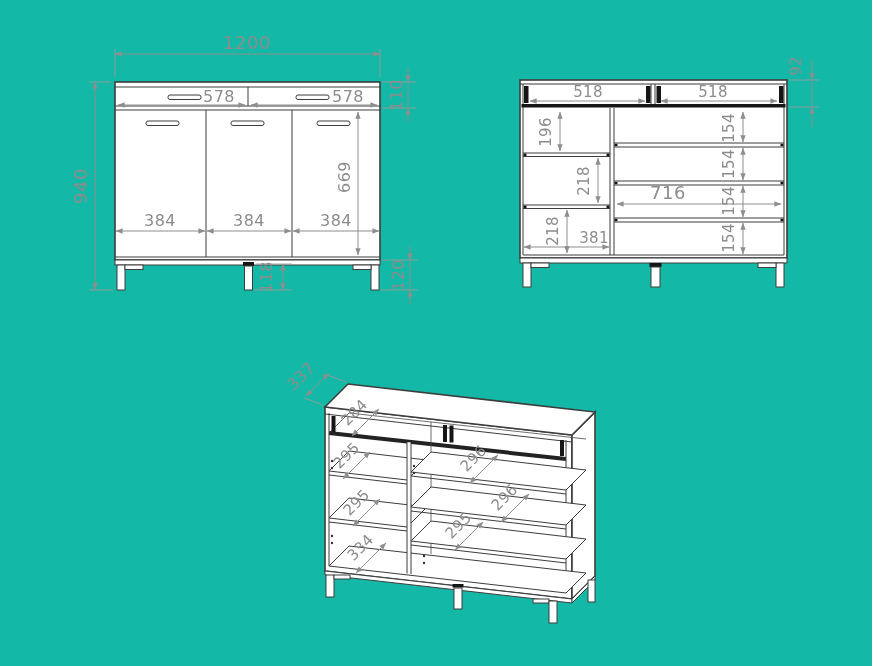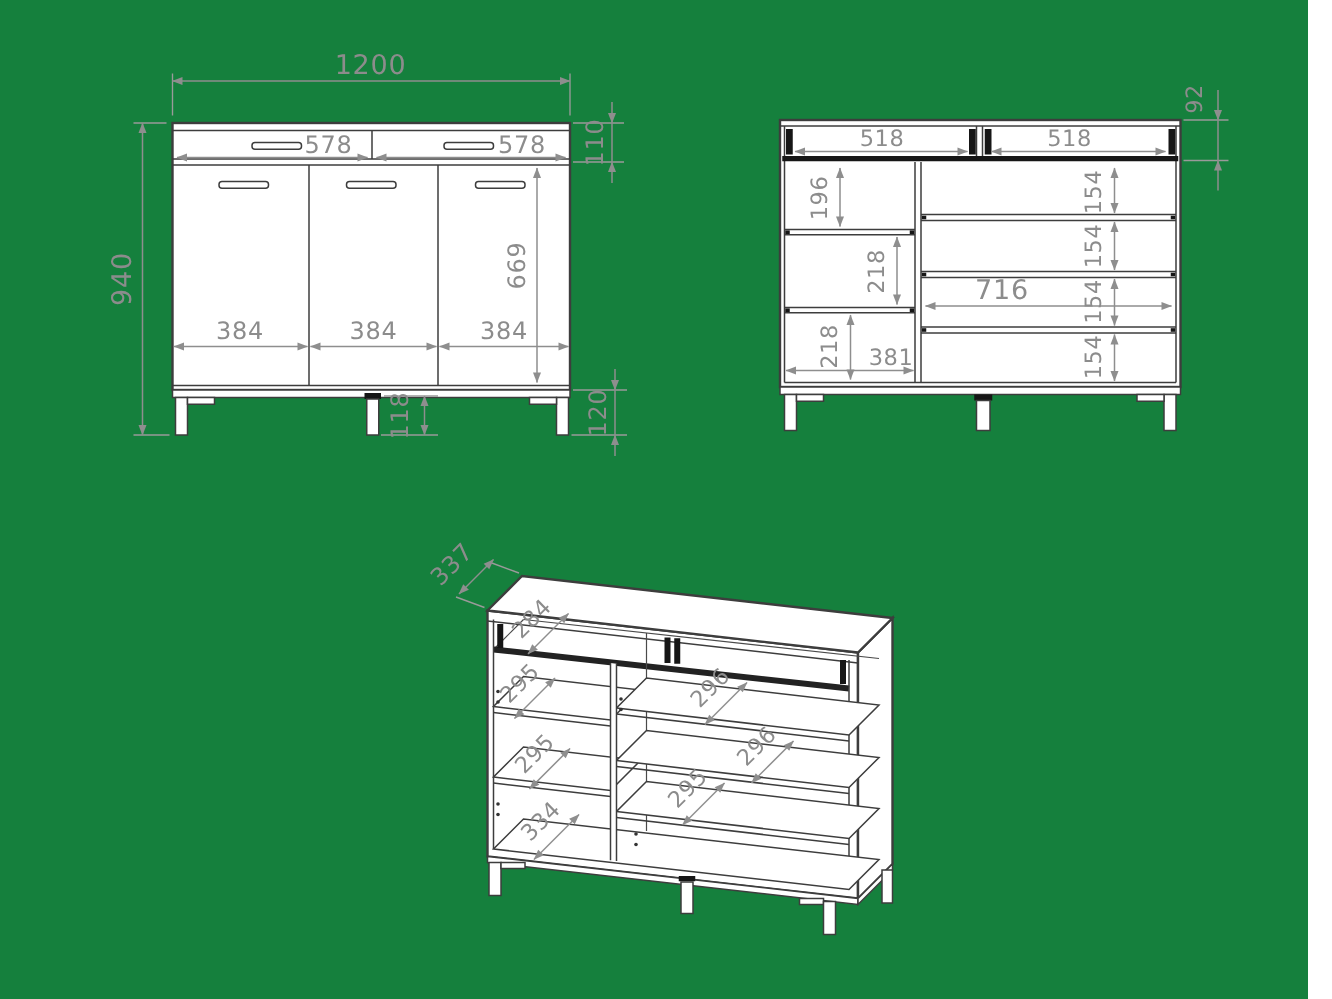--- a/index.html
+++ b/index.html
@@ -1,16 +1,16 @@
 <!DOCTYPE html>
 <html><head>
 <meta charset="utf-8">
 <style>
   html,body{margin:0;padding:0;background:#fff;}
-  .canvas{position:relative;width:872px;height:666px;background:#15803d;overflow:hidden;
+  .canvas{position:relative;width:872px;height:666px;background:#14b8a6;overflow:hidden;
           font-family:"DejaVu Sans",sans-serif;}
   svg{display:block;}
   .o1{stroke:#3d3d3d;stroke-width:1.6;fill:none;stroke-linejoin:miter;}
   .o2{stroke:#3d3d3d;stroke-width:1;fill:none;}
   .o3{stroke:#4a4a4a;stroke-width:.8;fill:none;}
   .wf{fill:#ffffff;}
   .blk{fill:#161616;stroke:none;}
   .rail{stroke:#222222;stroke-width:4;fill:none;}
   .dl{stroke:#8e8e8e;stroke-width:1;fill:none;}
   .ext{stroke:#9a9a9a;stroke-width:.9;fill:none;}

